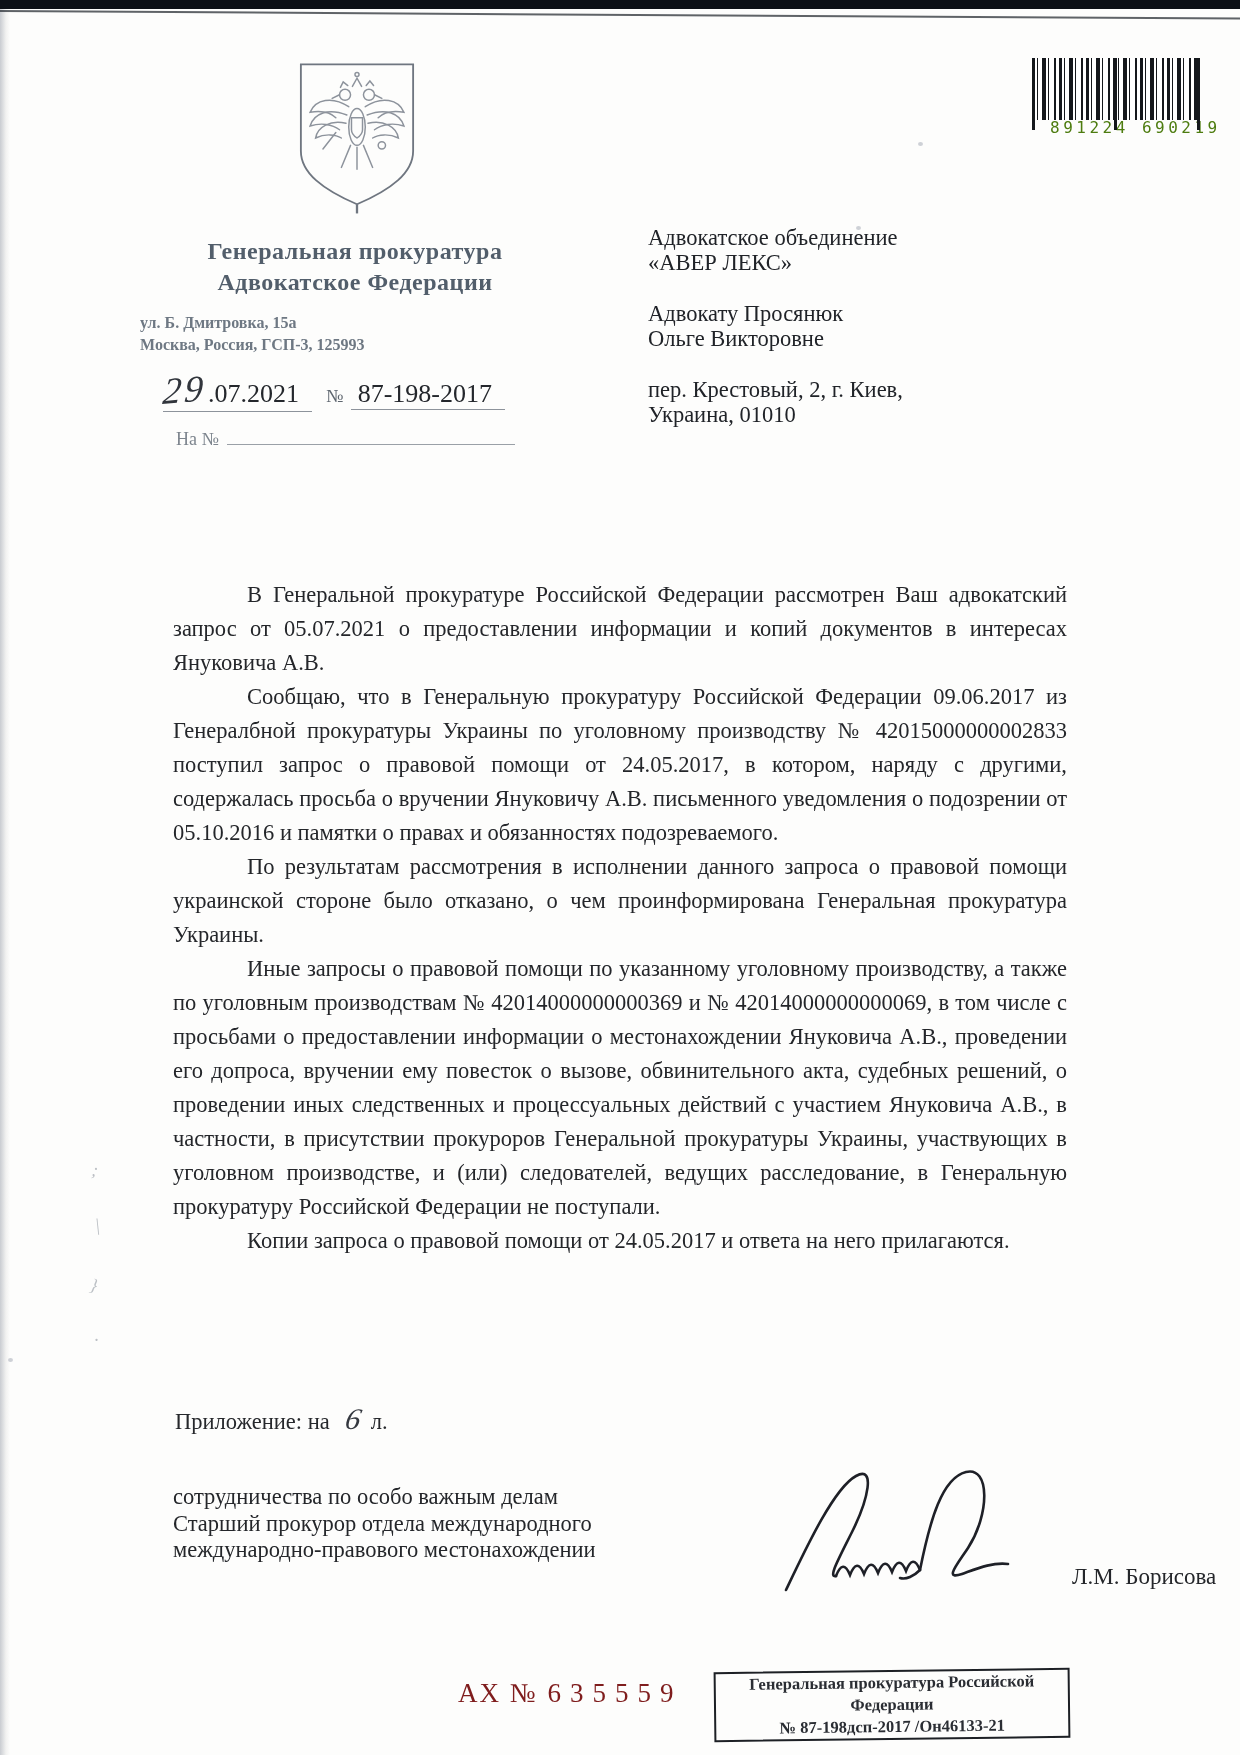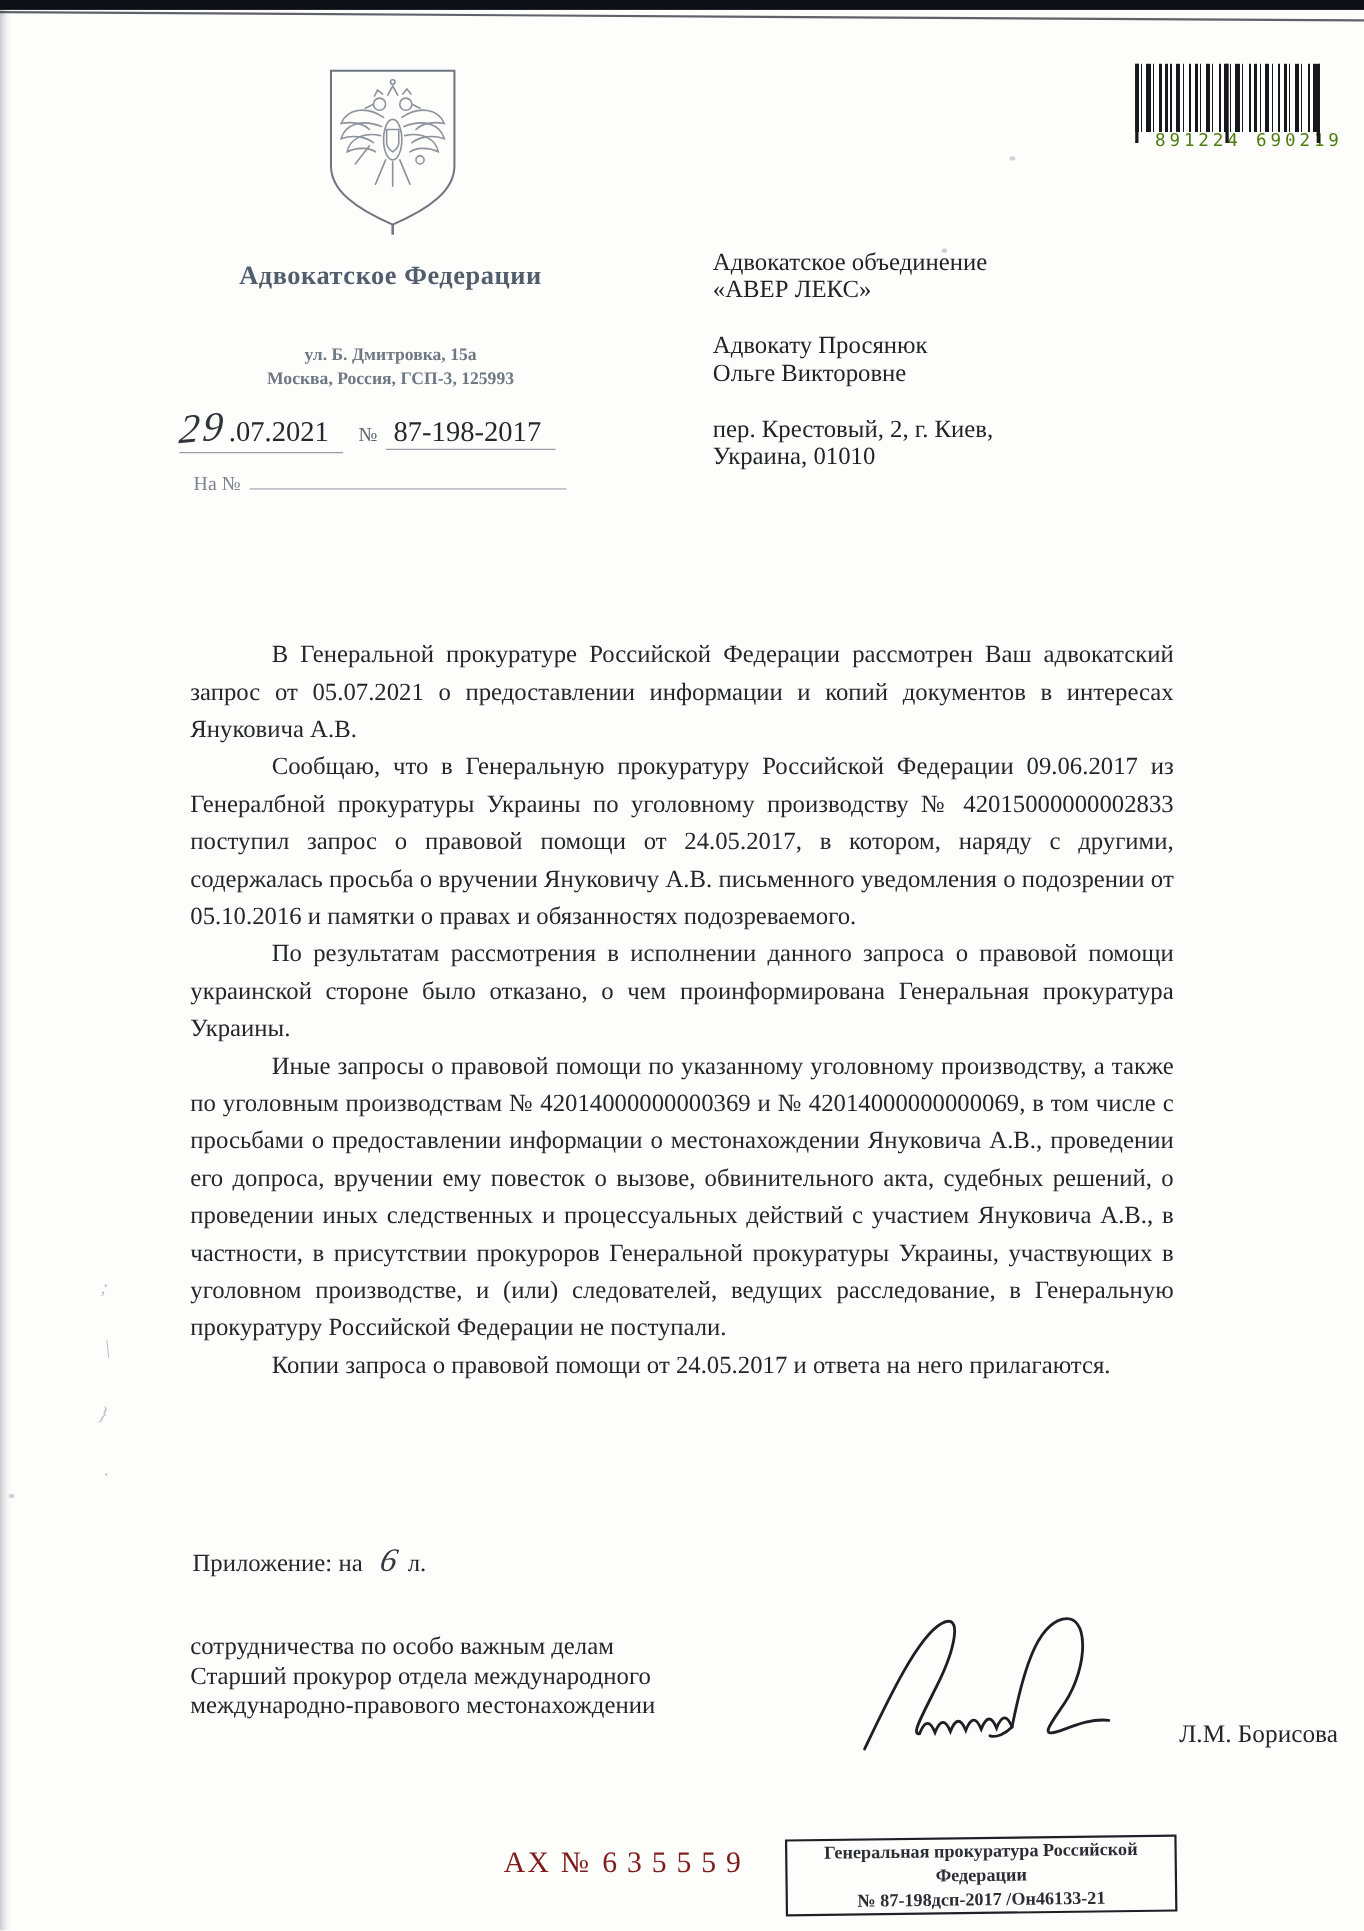--- a/index.html
+++ b/index.html
@@ -25,21 +25,21 @@
       #15181c 10px 14px, #fff 14px 16px, #15181c 16px 17px, #fff 17px 22px,
       #15181c 22px 24px, #fff 24px 27px);
     position:relative;
   }
   .guard{position:absolute;top:0;width:3px;height:72px;background:#15181c;}
   .barcode-digits{font-family:"DejaVu Sans Mono", monospace;font-size:16px;letter-spacing:3.5px;color:#4d7c0f;margin-top:-2px;white-space:nowrap;margin-left:20px;}
   
   .emblem{left:288px;top:58px;}
   .org-name{left:140px;top:236px;width:430px;text-align:center;
     font-weight:bold;font-size:24px;line-height:31px;color:#525e6b;letter-spacing:.5px;}
-  .org-addr{left:140px;top:312px;width:430px;text-align:center;
+  .org-addr{left:140px;top:312px;width:430px;text-align:left;
     font-weight:bold;font-size:16px;line-height:22px;color:#6e7883;}
   .date-row{left:163px;top:368px;width:560px;font-size:26px;color:#24272c;white-space:nowrap;}
   .u{border-bottom:1.6px solid #8d939b;display:inline-block;}
   .hand{font-style:italic;color:#31353c;}
   .hw-date{font-size:37px;letter-spacing:3px;display:inline-block;transform:rotate(-5deg) skewX(-10deg);margin-right:2px;}
   .num-sign{font-size:18px;color:#5d656e;margin:0 8px 0 14px;}
   .na-row{left:176px;top:426px;font-size:18px;color:#7d858e;}
   .na-line{display:inline-block;width:288px;border-bottom:1.5px solid #9aa0a7;height:18px;margin-left:8px;}
   
   .recipient{left:648px;top:226px;font-size:22.5px;line-height:24.5px;color:#202328;}
@@ -108,20 +108,21 @@
       <path d="M86 61 C106 53 122 59 126 73 C114 69 102 71 94 77"></path>
       <path d="M87 70 C104 66 118 74 120 86 C110 81 98 82 92 86"></path>
       <path d="M68 94 L58 118 M75 96 L75 120 M82 94 L92 118"></path>
       <path d="M52 80 L38 98"></path>
       <circle cx="102" cy="94" r="4"></circle>
     </g>
   </svg>
 </div>
 
 <div class="abs org-name">
+  <div>Генеральная прокуратура</div>
   <div>Адвокатское Федерации</div>
 </div>
 <div class="abs org-addr">
   <div>ул. Б. Дмитровка, 15а</div>
   <div>Москва, Россия, ГСП-3, 125993</div>
 </div>
 
 <div class="abs date-row">
   <span class="u"><span class="hand hw-date">29</span><span>.07.2021</span>&nbsp;&nbsp;</span><span class="num-sign">№</span><span class="u">&nbsp;<span>87-198-2017</span>&nbsp;&nbsp;</span>
 </div>

